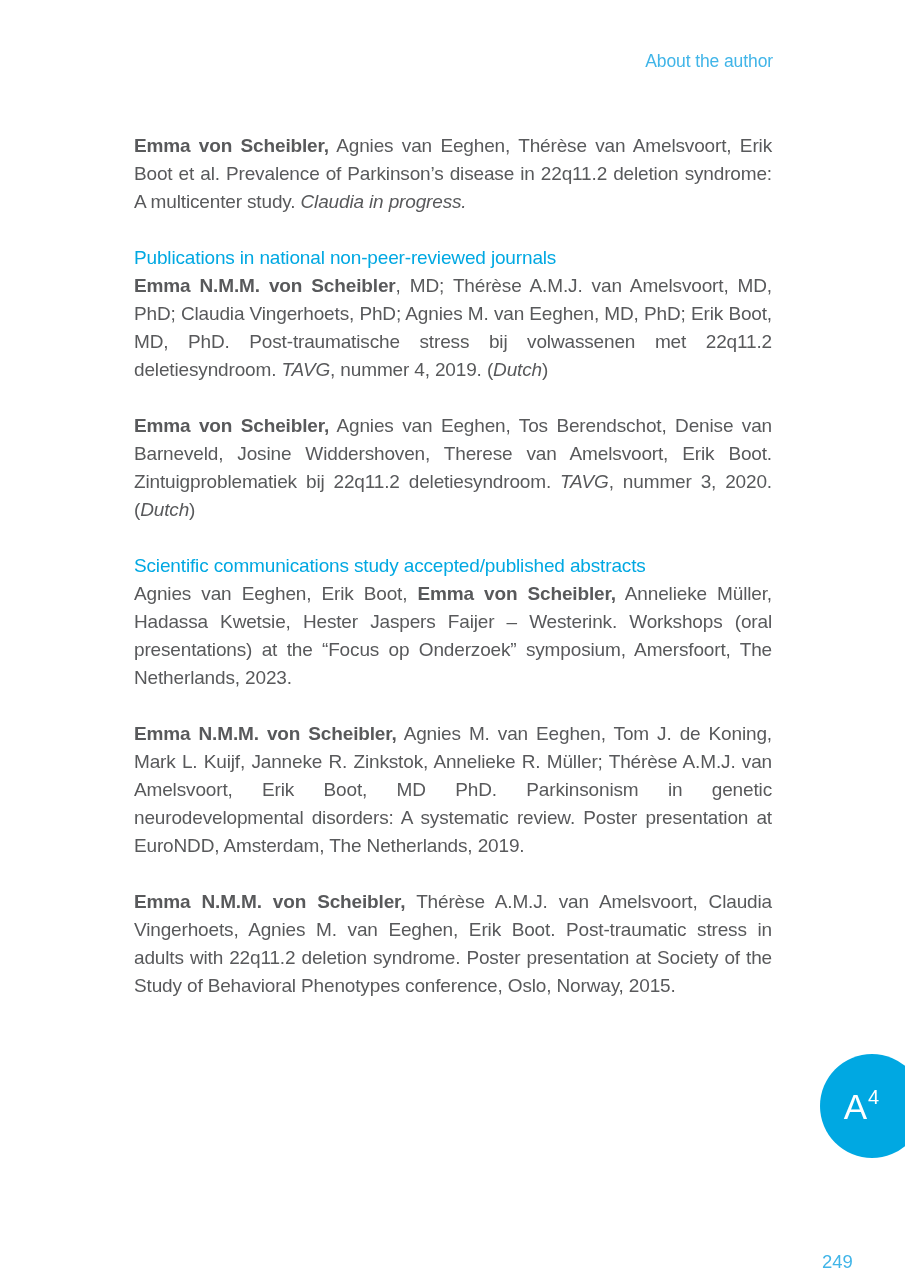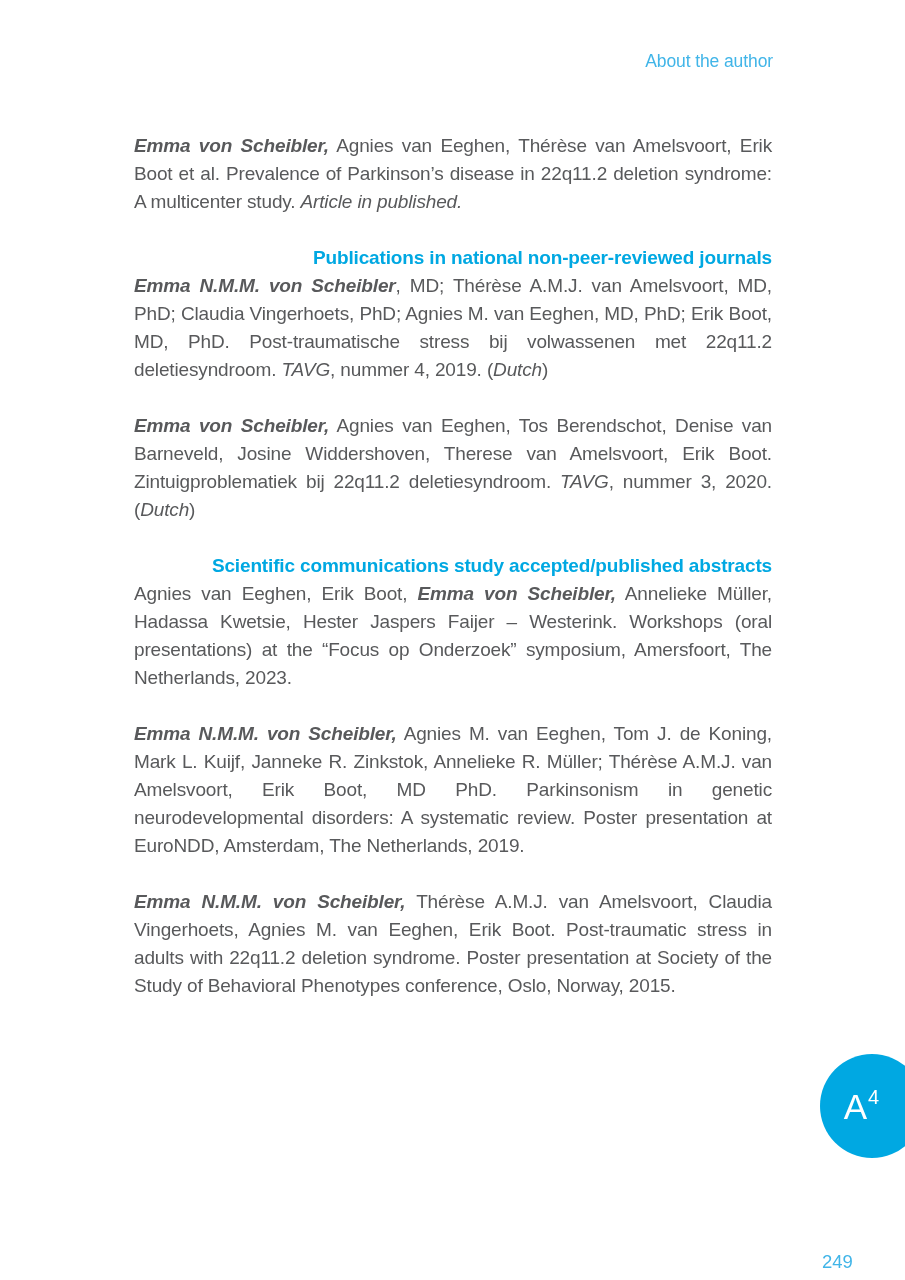--- a/index.html
+++ b/index.html
@@ -34,26 +34,26 @@
     line-height: 28px;
     color: var(--body-text, #58595b);
     text-align: justify;
     letter-spacing: -0.15px;
   }
   .content p:last-child { margin-bottom: 0; }
   .content h2 {
     margin: 0;
     font-size: 19px;
     line-height: 28px;
-    font-weight: 700;
+    font-weight: 400;
     color: var(--accent, #00a8e2);
-    text-align: right;
+    text-align: left;
     letter-spacing: -0.15px;
   }
-  .content .b { font-weight: 700; font-style: italic; }
+  .content .b { font-weight: 700; }
   .content .i { font-style: italic; }
   .badge {
     position: absolute;
     left: 820px;
     top: 1054px;
     width: 104px;
     height: 104px;
     border-radius: 50%;
     background: var(--accent, #00a8e2);
     display: flex;
@@ -85,21 +85,21 @@
   }
 </style>
 </head>
 <body>
 
 <div class="page">
 
   <div class="running-header">About the author</div>
 
   <main class="content">
-    <p><span class="b">Emma von Scheibler,</span><span> Agnies van Eeghen, Thérèse van Amelsvoort, Erik Boot et al. Prevalence of Parkinson’s disease in 22q11.2 deletion syndrome: A multicenter study. </span><span class="i">Article in published.</span></p>
+    <p><span class="b">Emma von Scheibler,</span><span> Agnies van Eeghen, Thérèse van Amelsvoort, Erik Boot et al. Prevalence of Parkinson’s disease in 22q11.2 deletion syndrome: A multicenter study. </span><span class="i">Claudia in progress.</span></p>
     <h2>Publications in national non-peer-reviewed journals</h2>
     <p><span class="b">Emma N.M.M. von Scheibler</span><span>, MD; Thérèse A.M.J. van Amelsvoort, MD, PhD; Claudia Vingerhoets, PhD; Agnies M. van Eeghen, MD, PhD; Erik Boot, MD, PhD. Post-traumatische stress bij volwassenen met 22q11.2 deletiesyndroom. </span><span class="i">TAVG</span><span>, nummer 4, 2019. (</span><span class="i">Dutch</span><span>)</span></p>
     <p><span class="b">Emma von Scheibler,</span><span> Agnies van Eeghen, Tos Berendschot, Denise van Barneveld, Josine Widdershoven, Therese van Amelsvoort, Erik Boot. Zintuigproblematiek bij 22q11.2 deletiesyndroom. </span><span class="i">TAVG</span><span>, nummer 3, 2020. (</span><span class="i">Dutch</span><span>)</span></p>
     <h2>Scientific communications study accepted/published abstracts</h2>
     <p><span>Agnies van Eeghen, Erik Boot, </span><span class="b">Emma von Scheibler,</span><span> Annelieke Müller, Hadassa Kwetsie, Hester Jaspers Faijer – Westerink. Workshops (oral presentations) at the “Focus op Onderzoek” symposium, Amersfoort, The Netherlands, 2023.</span></p>
     <p><span class="b">Emma N.M.M. von Scheibler,</span><span> Agnies M. van Eeghen, Tom J. de Koning, Mark L. Kuijf, Janneke R. Zinkstok, Annelieke R. Müller; Thérèse A.M.J. van Amelsvoort, Erik Boot, MD PhD. Parkinsonism in genetic neurodevelopmental disorders: A systematic review. Poster presentation at EuroNDD, Amsterdam, The Netherlands, 2019.</span></p>
     <p><span class="b">Emma N.M.M. von Scheibler,</span><span> Thérèse A.M.J. van Amelsvoort, Claudia Vingerhoets, Agnies M. van Eeghen, Erik Boot. Post-traumatic stress in adults with 22q11.2 deletion syndrome. Poster presentation at Society of the Study of Behavioral Phenotypes conference, Oslo, Norway, 2015.</span></p>
   </main>
 
   <div class="badge">

